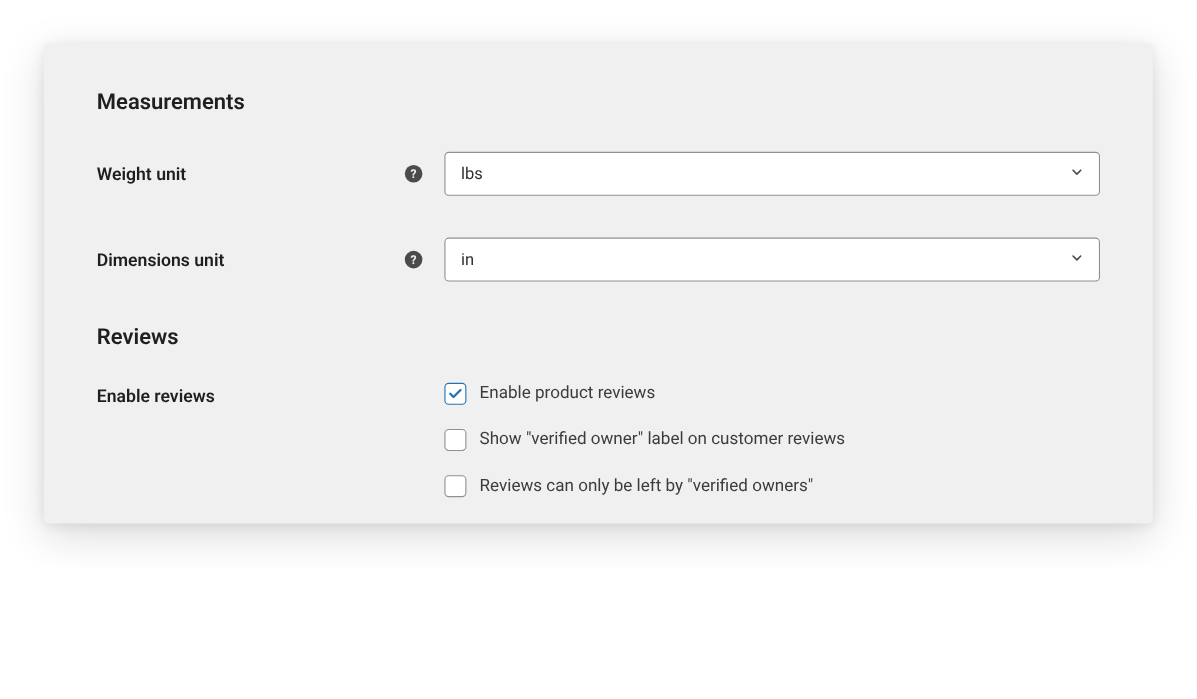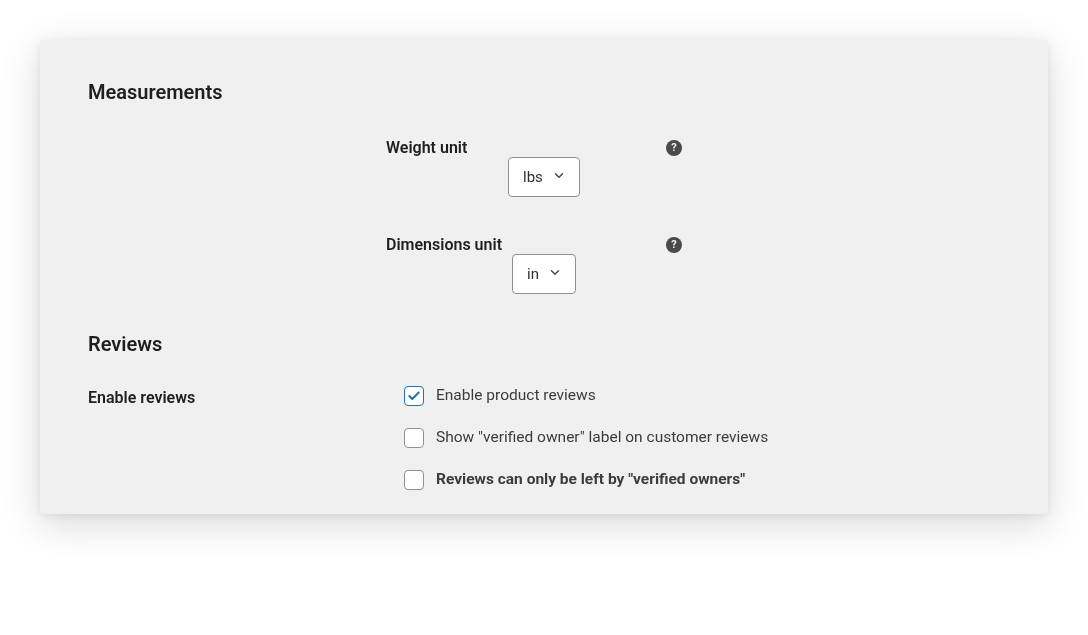--- a/index.html
+++ b/index.html
@@ -27,21 +27,20 @@
       margin-bottom: 34px;
     }
     .section-heading.reviews {
       margin-top: 36px;
       margin-bottom: 30px;
     }
     .form-row {
       display: flex;
       align-items: center;
       margin-bottom: 38px;
-      flex-direction: column;
     }
     .label-col {
       display: flex;
       align-items: center;
       width: 316px;
       flex-shrink: 0;
     }
     .form-label {
       font-size: 16px;
       font-weight: 600;
@@ -102,21 +101,20 @@
     .checkbox-col {
       flex: 1;
     }
     .checkbox-row {
       display: flex;
       align-items: flex-start;
       margin-bottom: 22px;
     }
     .checkbox-row:last-child {
       margin-bottom: 0;
-      font-weight: bold;
     }
     .checkbox {
       width: 20px;
       height: 20px;
       border: 1px solid #8c8f94;
       border-radius: 4px;
       background: #fff;
       margin-right: 12px;
       display: flex;
       align-items: center;

